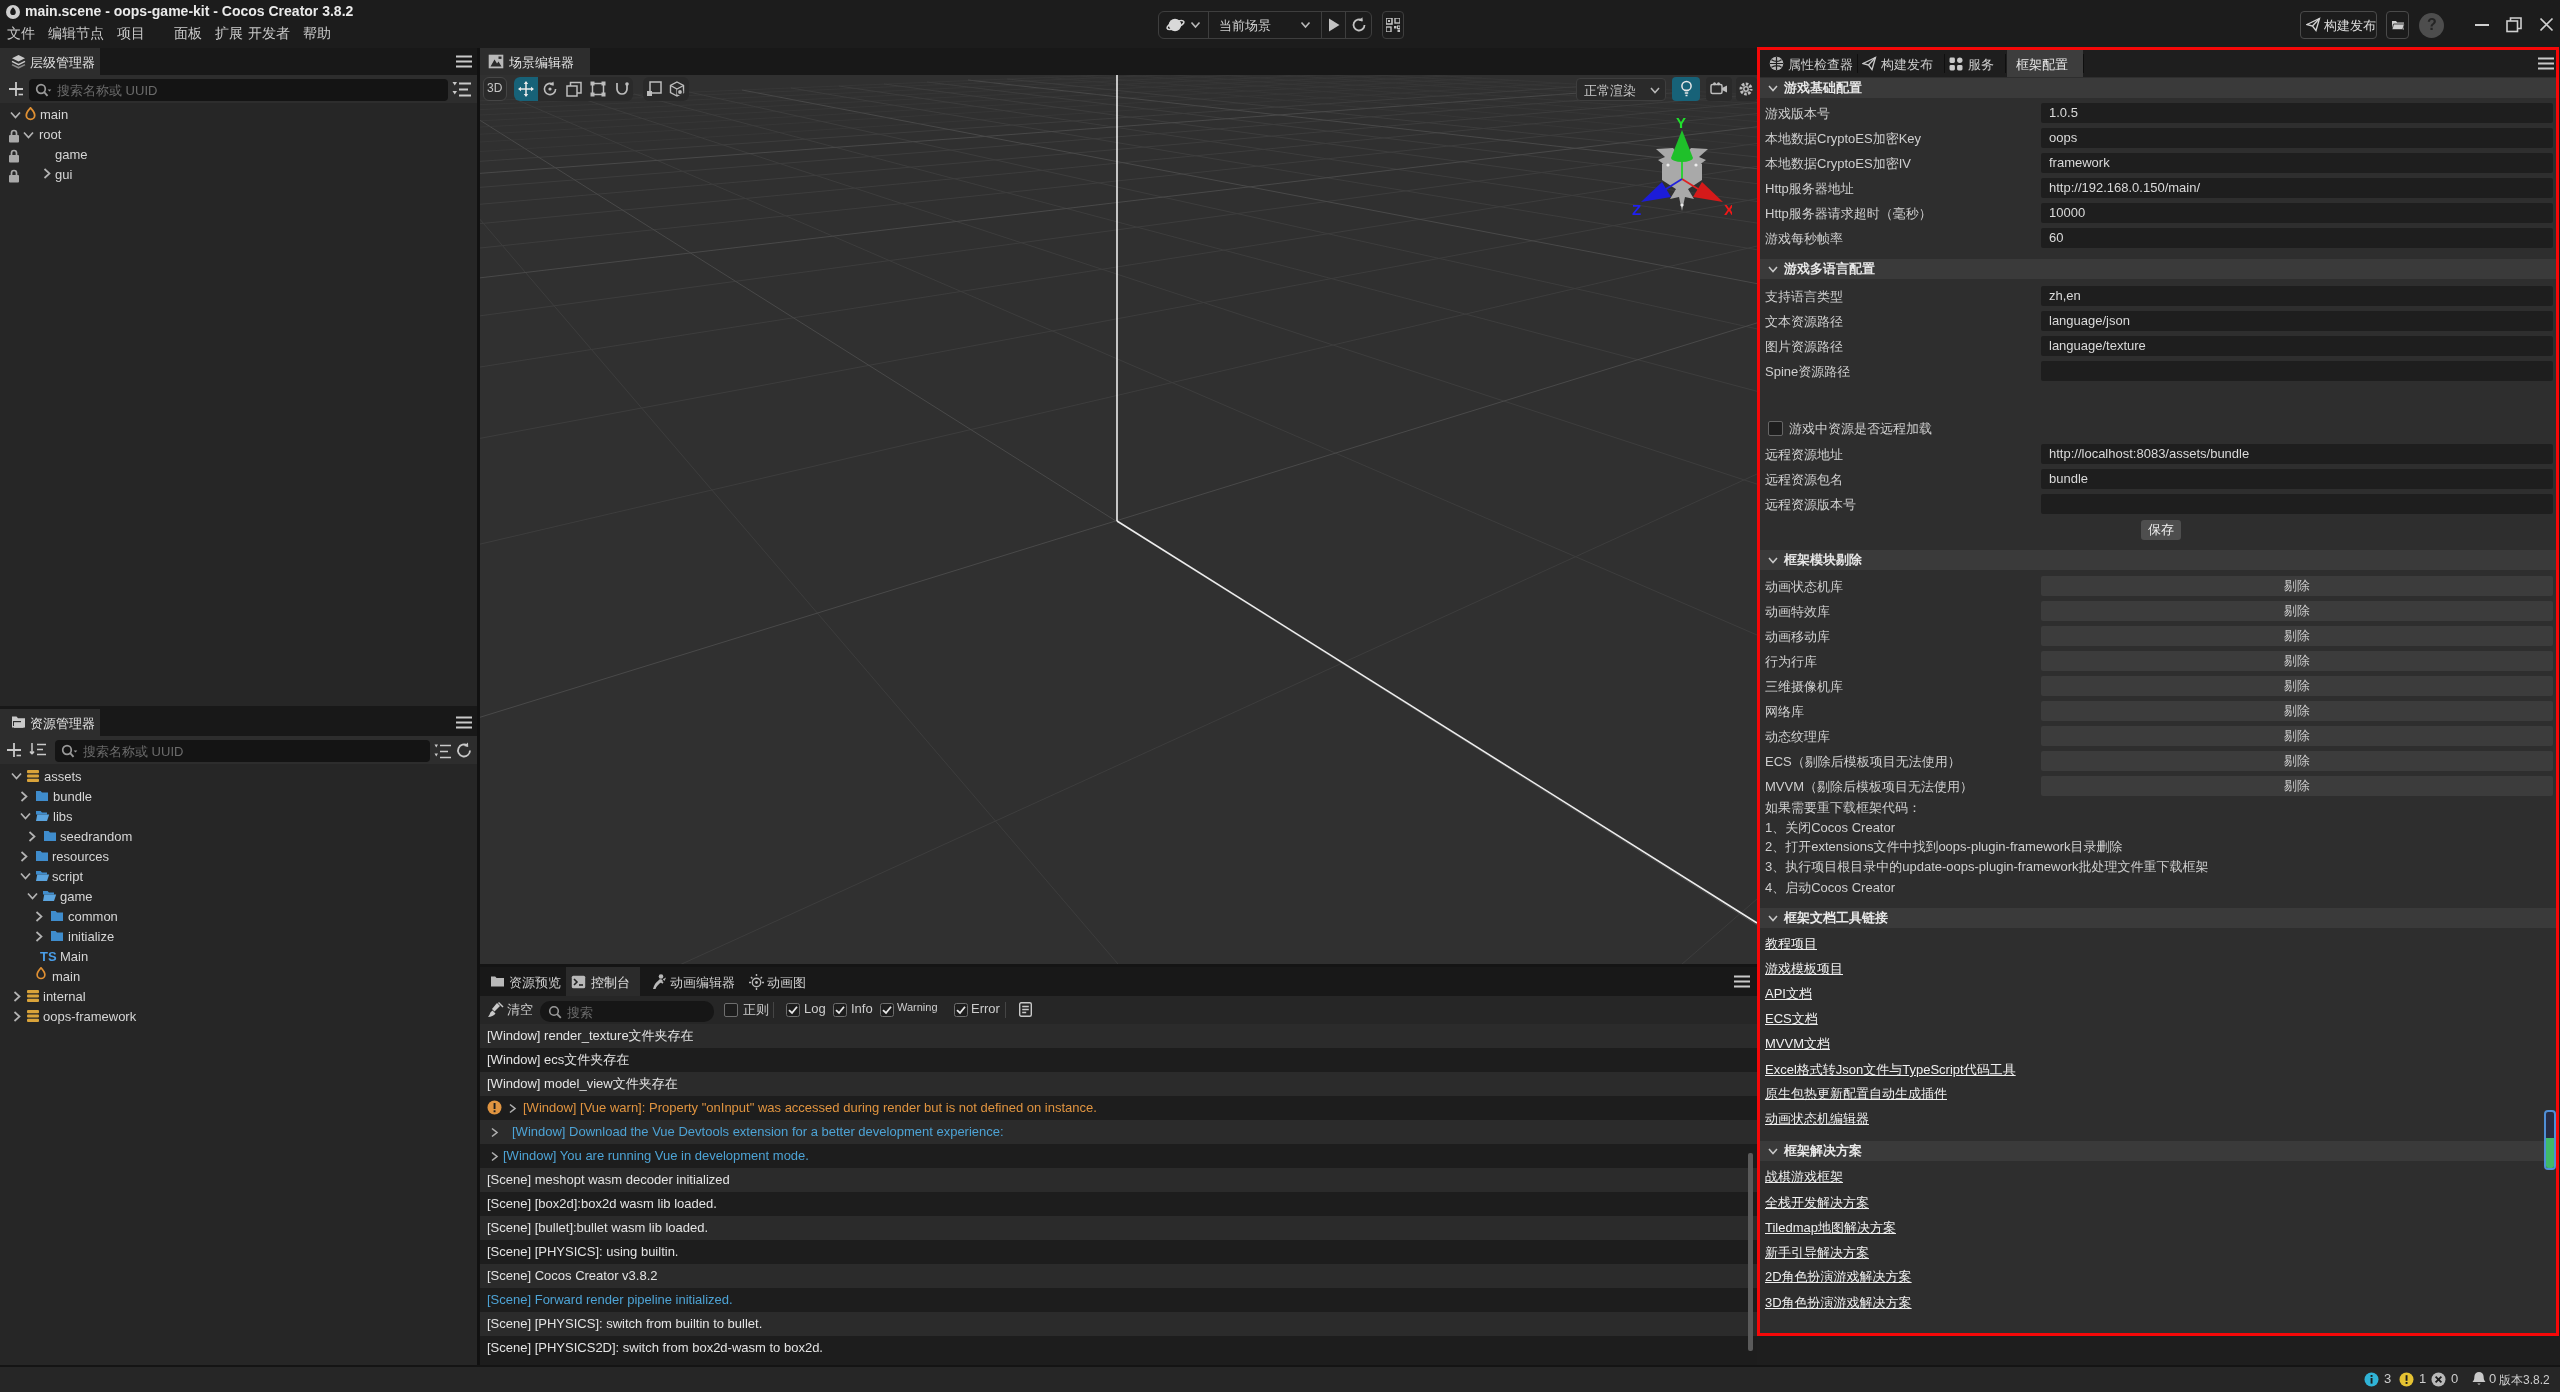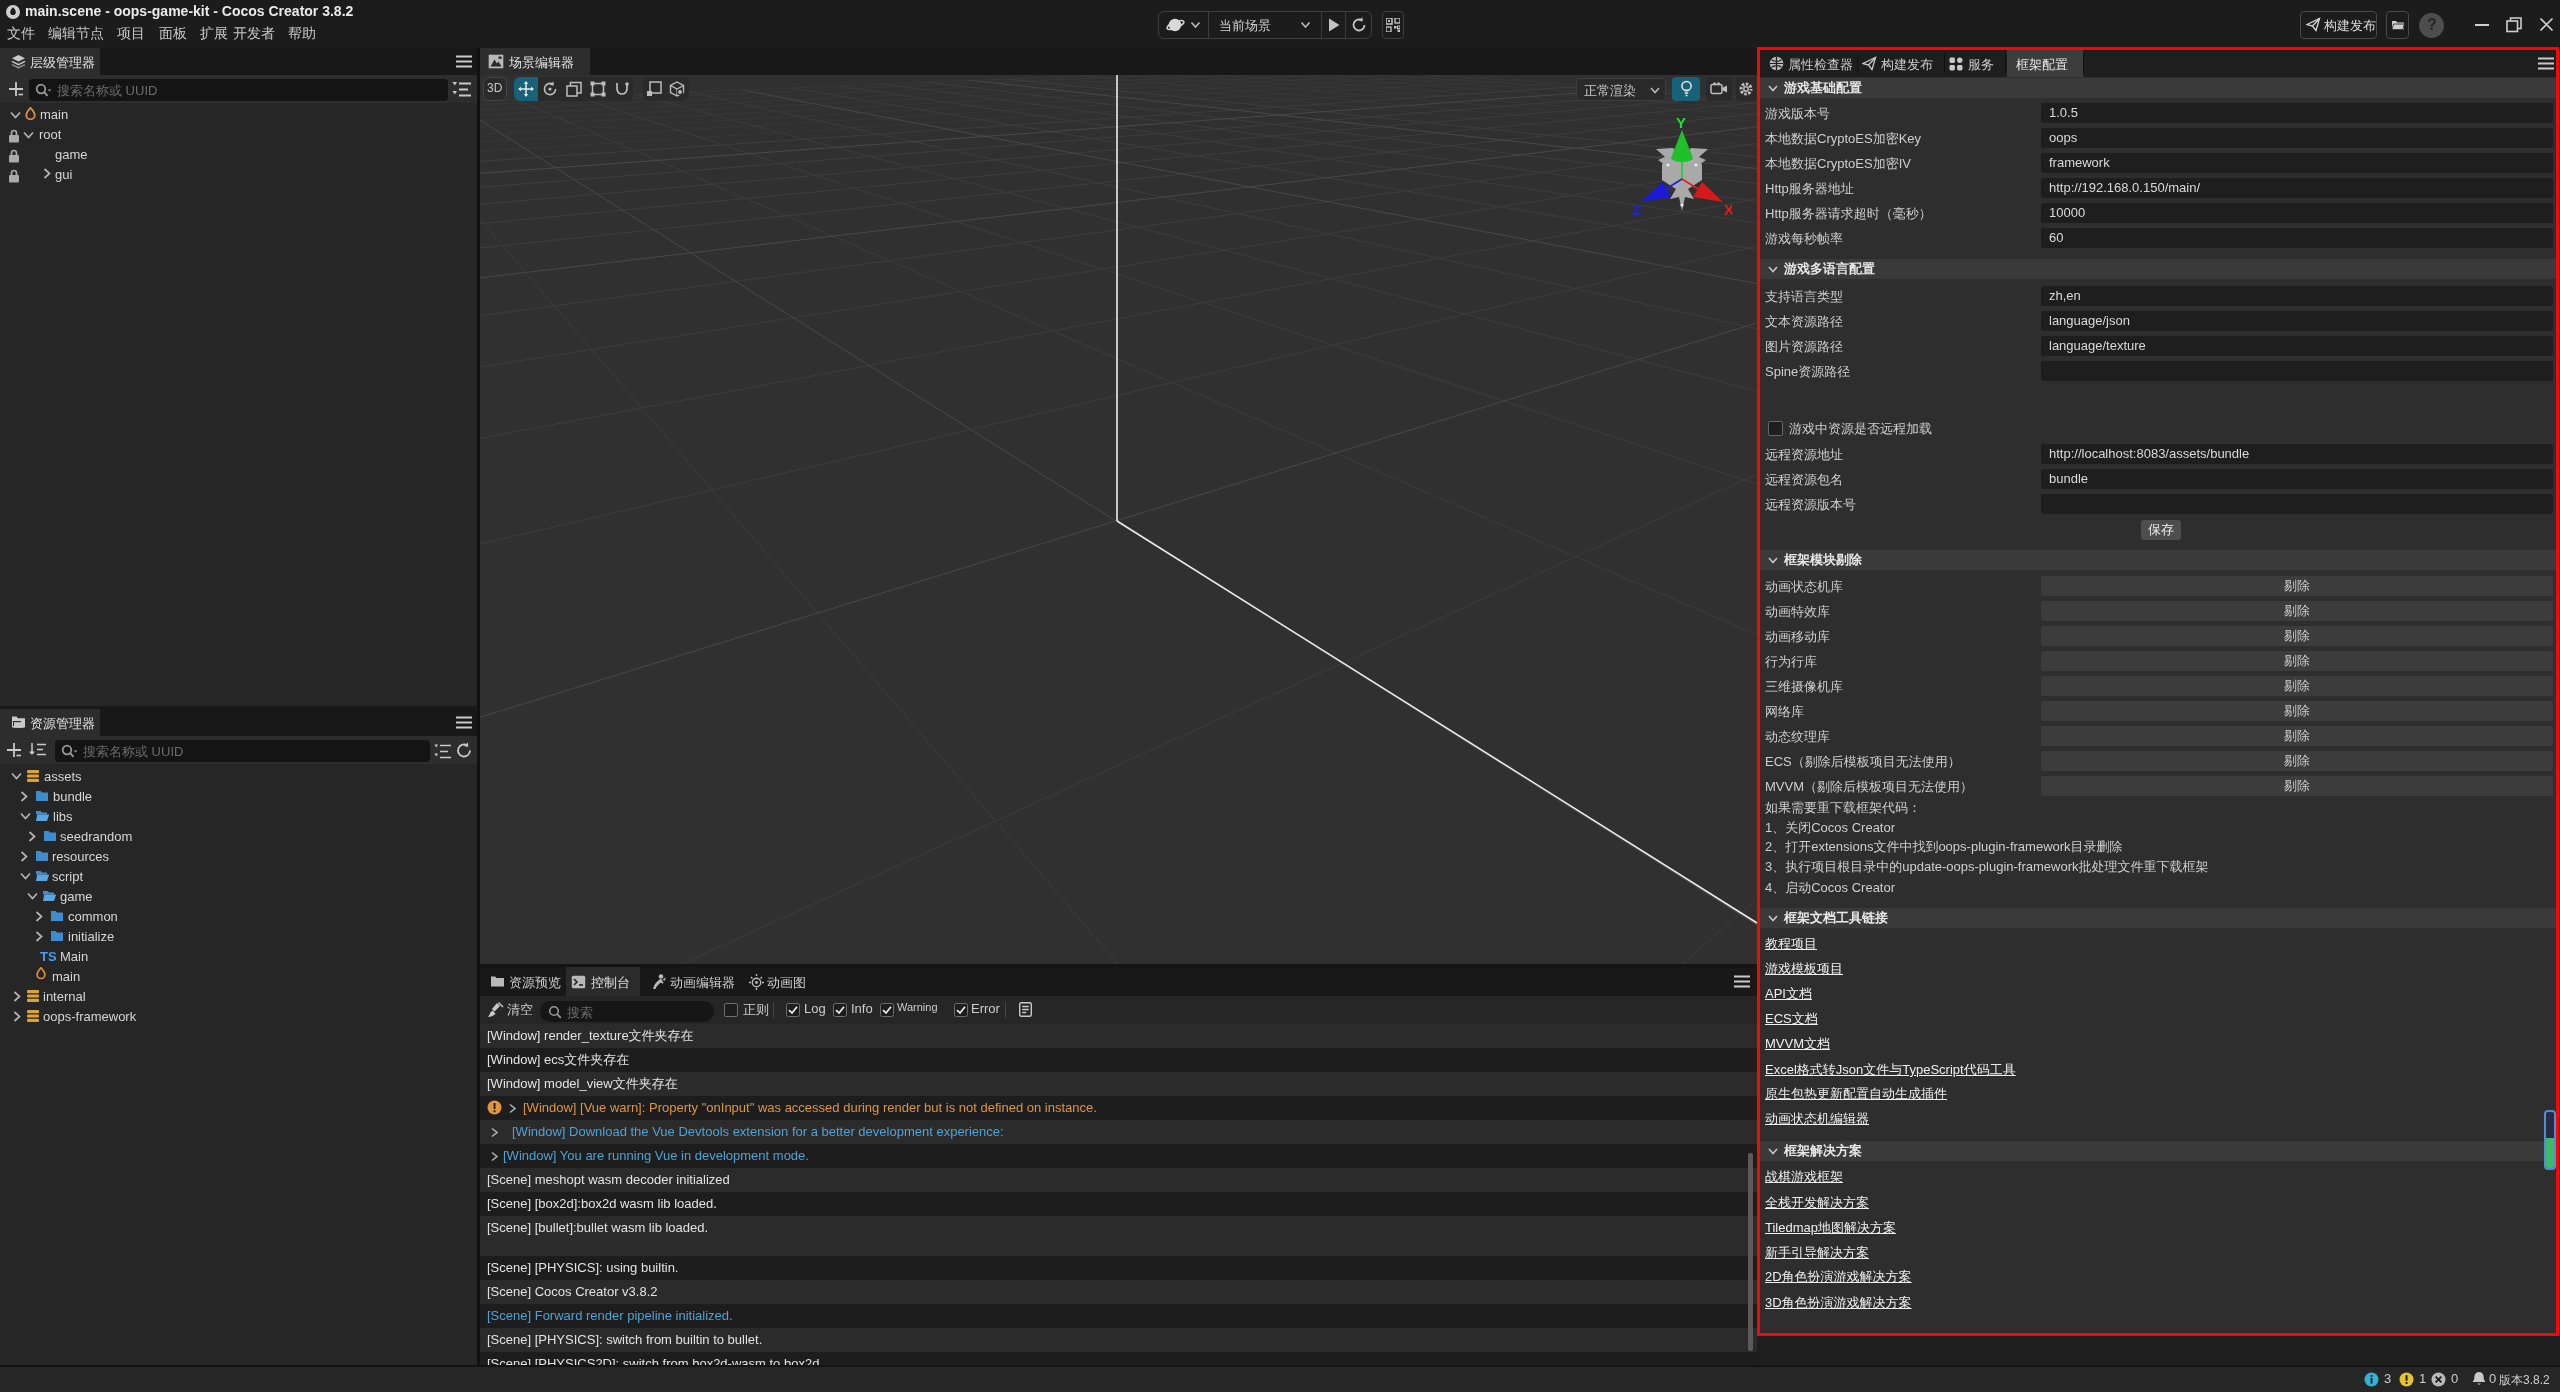--- a/index.html
+++ b/index.html
@@ -19,21 +19,21 @@
 <div id="root">
 
 <div class="abs" style="left:0;top:0;width:2560px;height:48px;background:#1c1c1c" id="chrome">
 
   <svg class="abs" style="left:5px;top:4px" width="16" height="16" viewBox="0 0 16 16">
     <circle cx="8" cy="8" r="7" fill="#cfcfcf"></circle>
     <path d="M8 3.2c1.8 1.9 2.8 3.4 2.8 5a2.8 2.8 0 1 1-5.6 0c0-1.6 1-3.1 2.8-5z" fill="#1c1c1c"></path>
   </svg>
   <div class="abs" style="left:25px;top:3px;font-size:14px;font-weight:bold;color:#eaeaea">main.scene - oops-game-kit - Cocos Creator 3.8.2</div>
   <div class="abs" style="left:7px;top:25px;font-size:14px;color:#c9c9c9;letter-spacing:0">
-    <span style="margin-right:13px">文件</span><span style="">编辑</span><span style="margin-right:13px">节点</span><span style="margin-right:14px">项目</span><span style="margin-right:13px">面板</span><span style="margin-right:5px">扩展</span><span style="margin-right:13px">开发者</span><span>帮助</span>
+    <span style="margin-right:13px">文件</span><span style="">编辑</span><span style="margin-right:13px">节点</span><span style="margin-right:29px">项目</span><span style="margin-right:13px">面板</span><span style="margin-right:5px">扩展</span><span style="margin-right:13px">开发者</span><span>帮助</span>
   </div>
 
   <div class="abs" style="left:1158px;top:11px;width:214px;height:28px;border:1px solid #3e3e3e;border-radius:6px"></div>
   <svg class="abs" style="left:1166px;top:16px" width="19" height="18" viewBox="0 0 19 18">
     <circle cx="9" cy="9" r="6.2" fill="#d9d9d9"></circle>
     <ellipse cx="9.5" cy="9" rx="9" ry="3" fill="none" stroke="#d9d9d9" stroke-width="1.4" transform="rotate(-22 9.5 9)"></ellipse>
   </svg>
   <svg class="abs" style="left:1190px;top:21px" width="11" height="8" viewBox="0 0 11 8">
         <path d="M1.5 1.5 5.5 6 9.5 1.5" fill="none" stroke="#b9b9b9" stroke-width="1.6"></path>
       </svg>
@@ -559,21 +559,21 @@
             <path d="M2 1.5 7 5.5 2 9.5" fill="none" stroke="#b0b0b0" stroke-width="1.6"></path>
           </svg>
       <span style="padding-left:32px">[Window] Download the Vue Devtools extension for a better development experience:</span></div>
     <div style="position:relative;height:24px;line-height:24px;background:#1d1d1d;color:#4da3d5">
       <svg style="position:absolute;top:7px;left:10px" width="9" height="11" viewBox="0 0 9 11">
             <path d="M2 1.5 7 5.5 2 9.5" fill="none" stroke="#b0b0b0" stroke-width="1.6"></path>
           </svg>
       <span style="padding-left:23px">[Window] You are running Vue in development mode.</span></div>
     <div style="height:24px;line-height:24px;padding-left:7px;background:#2b2b2b">[Scene] meshopt wasm decoder initialized</div>
     <div style="height:24px;line-height:24px;padding-left:7px;background:#1d1d1d">[Scene] [box2d]:box2d wasm lib loaded.</div>
-    <div style="height:40px;line-height:24px;padding-left:7px;background:#2b2b2b">[Scene] [bullet]:bullet wasm lib loaded.</div>
+    <div style="height:24px;line-height:24px;padding-left:7px;background:#2b2b2b">[Scene] [bullet]:bullet wasm lib loaded.</div>
     <div style="height:24px;line-height:24px;padding-left:7px;background:#1d1d1d">[Scene] [PHYSICS]: using builtin.</div>
     <div style="height:24px;line-height:24px;padding-left:7px;background:#2b2b2b">[Scene] Cocos Creator v3.8.2</div>
     <div style="height:24px;line-height:24px;padding-left:7px;background:#1d1d1d;color:#4da3d5">[Scene] Forward render pipeline initialized.</div>
     <div style="height:24px;line-height:24px;padding-left:7px;background:#2b2b2b">[Scene] [PHYSICS]: switch from builtin to bullet.</div>
     <div style="height:24px;line-height:24px;padding-left:7px;background:#1d1d1d">[Scene] [PHYSICS2D]: switch from box2d-wasm to box2d.</div>
   </div>
   <div class="abs" style="left:1268px;top:189px;width:5px;height:198px;background:#5a5a5a;border-radius:2px"></div>
 </div>
 
 <div class="abs" id="rightp" style="left:1760px;top:50px;width:796px;height:1283px;background:#2e2e2e;overflow:hidden">

